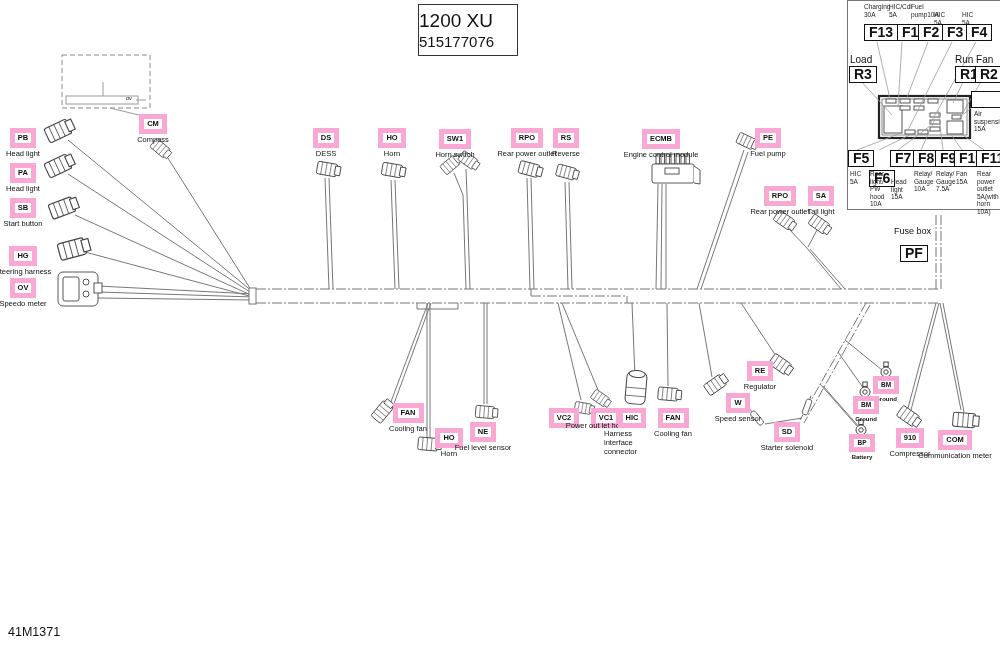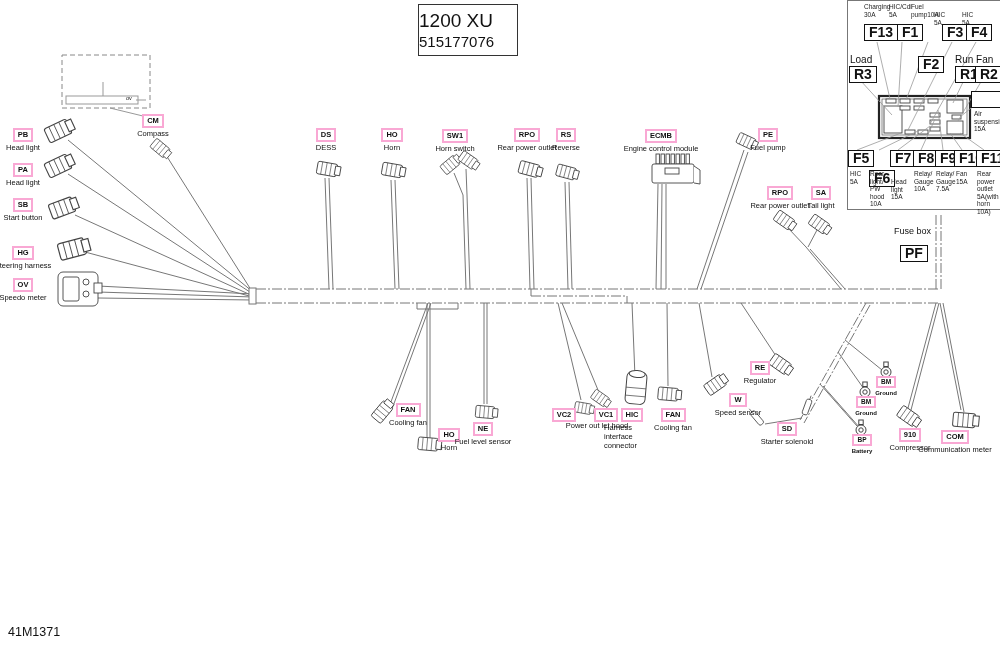--- a/index.html
+++ b/index.html
@@ -1,20 +1,20 @@
 <!DOCTYPE html>
 <html><head>
 <meta charset="utf-8">
 <style>
   html,body{margin:0;padding:0;background:#fff;}
   #stage{position:relative;width:1000px;height:649px;background:#fff;overflow:hidden;
          font-family:"Liberation Sans", sans-serif;color:#111;}
   svg{position:absolute;left:0;top:0;}
   .cl{position:absolute;width:80px;text-align:center;font-size:7.5px;line-height:9px;}
-  .cl .codebox{display:inline-block;border:2px solid #f9a8d4;background:#fff;
+  .cl .codebox{display:inline-block;border:5px solid #f9a8d4;background:#fff;
                padding:0 3px;font-size:7.5px;font-weight:bold;line-height:10px;}
   .cl .cap{display:block;margin-top:1px;}
   .cl.small{font-size:6.5px;}
   .cl.small .codebox{font-size:6.5px;line-height:8px;}
   .cl.bold .cap{font-weight:bold;font-size:6px;}
   .fbox{position:absolute;border:1.5px solid #111;background:#fff;
         font-size:14px;font-weight:bold;padding:1px 4px;line-height:13px;}
   .tiny{position:absolute;font-size:6.5px;line-height:7.5px;color:#222;}
   .paneltxt{position:absolute;font-size:10px;color:#111;}
   #title-box{position:absolute;left:418px;top:4px;width:98px;height:50px;
@@ -330,21 +330,21 @@
   <div id="panel-border"></div>
 
   <div class="tiny" style="left:864px;top:3px;width:24px;">Charging 30A</div>
   <div class="tiny" style="left:889px;top:3px;width:20px;">HIC/Cdi 5A</div>
   <div class="tiny" style="left:911px;top:3px;width:22px;">Fuel pump10A</div>
   <div class="tiny" style="left:934px;top:11px;width:20px;">HIC 5A</div>
   <div class="tiny" style="left:962px;top:11px;width:20px;">HIC 5A</div>
 
   <div class="fbox" style="left:864px;top:24px;">F13</div>
   <div class="fbox" style="left:897px;top:24px;text-align:right;">F1</div>
-  <div class="fbox" style="left:918px;top:24px;margin-top:32px;">F2</div>
+  <div class="fbox" style="left:918px;top:24px;">F2</div>
   <div class="fbox" style="left:942px;top:24px;">F3</div>
   <div class="fbox" style="left:966px;top:24px;">F4</div>
 
   <div class="paneltxt" style="left:850px;top:54px;">Load</div>
   <div class="fbox" style="left:849px;top:66px;">R3</div>
   <div class="paneltxt" style="left:955px;top:54px;">Run Fan</div>
   <div class="fbox" style="left:955px;top:66px;">R1</div>
   <div class="fbox" style="left:975px;top:66px;">R2</div>
 
   <div class="fbox" style="left:971px;top:91px;padding-left:40px;">F12</div>

